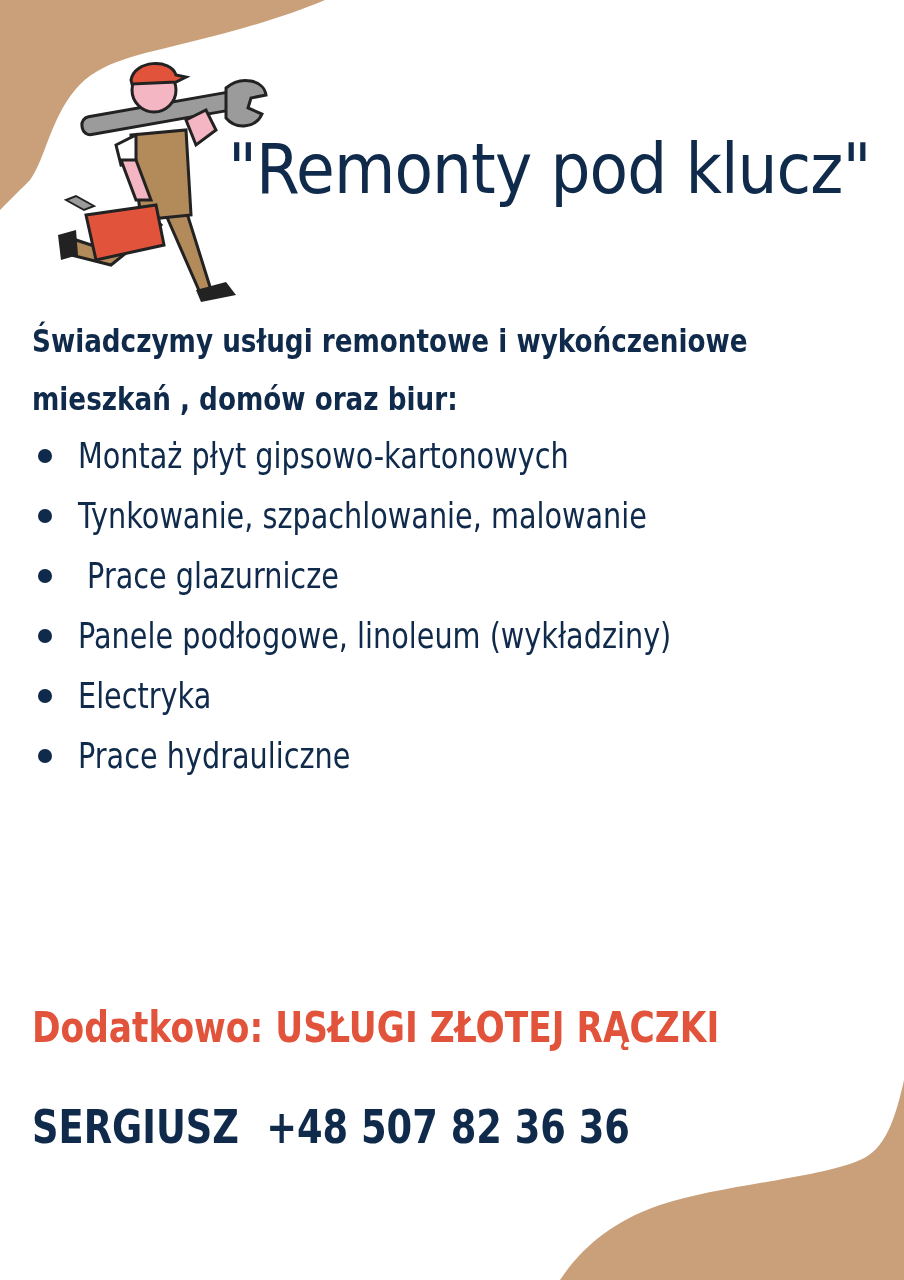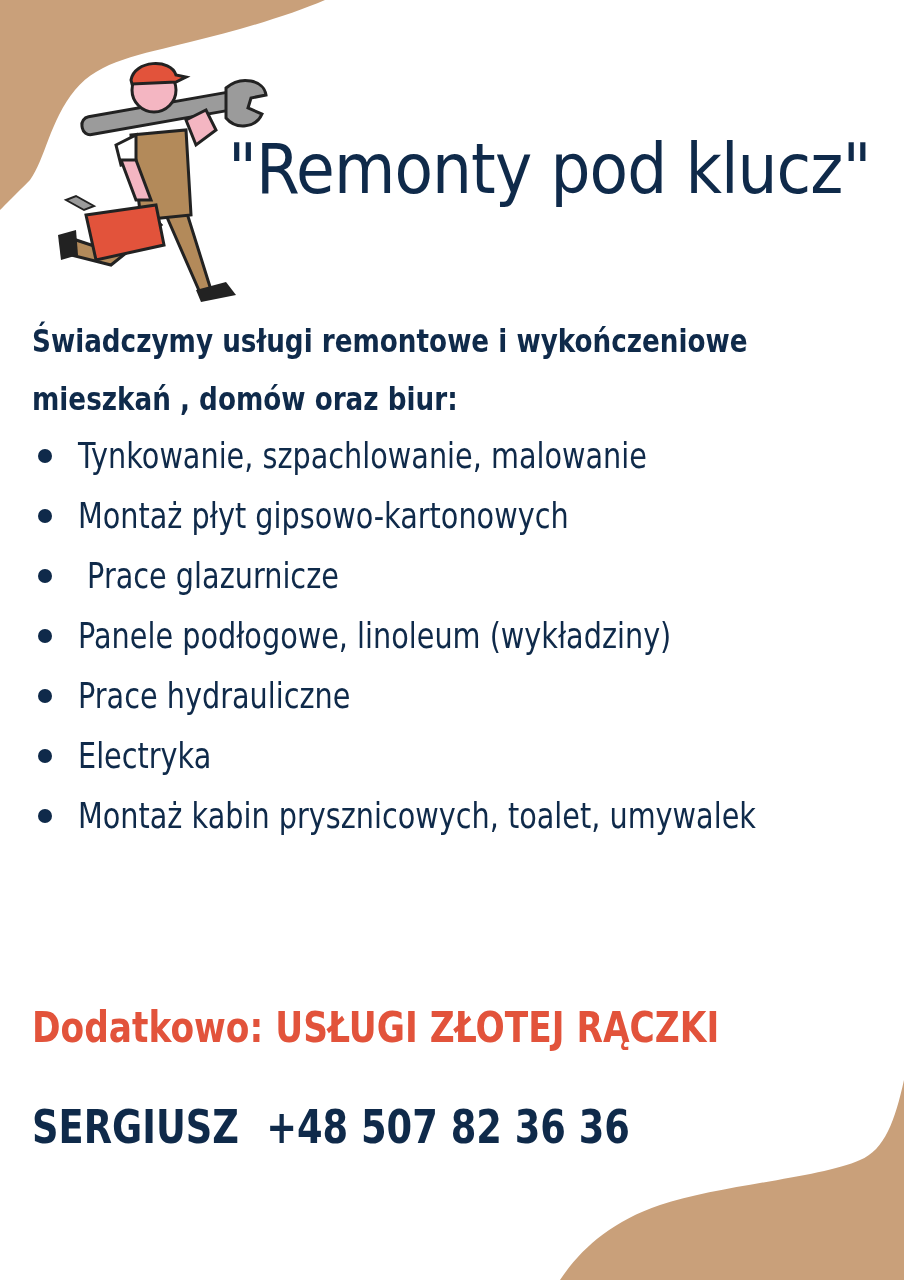--- a/index.html
+++ b/index.html
@@ -54,45 +54,41 @@
 <div class="title">"Remonty pod klucz"</div>
 
 <div class="intro">
   <div>Świadczymy usługi remontowe i wykończeniowe</div>
   <div>mieszkań , domów oraz biur:</div>
 </div>
 
 <ul class="services">
   <li class="svc">
       <span class="bullet"></span>
-      <span class="svc-label">Tynkowanie, szpachlowanie,  malowanie</span>
+      <span class="svc-label">Montaż płyt gipsowo-kartonowych</span>
     </li>
   <li class="svc">
       <span class="bullet"></span>
-      <span class="svc-label">Montaż płyt gipsowo-kartonowych</span>
+      <span class="svc-label">Tynkowanie, szpachlowanie,  malowanie</span>
     </li>
   <li class="svc">
       <span class="bullet"></span>
       <span class="svc-label" style="white-space:pre"> Prace glazurnicze</span>
     </li>
   <li class="svc">
       <span class="bullet"></span>
       <span class="svc-label">Panele podłogowe, linoleum (wykładziny)</span>
     </li>
   <li class="svc">
       <span class="bullet"></span>
-      <span class="svc-label">Prace hydrauliczne</span>
-    </li>
-  <li class="svc">
-      <span class="bullet"></span>
       <span class="svc-label">Electryka</span>
     </li>
   <li class="svc">
       <span class="bullet"></span>
-      <span class="svc-label">Montaż kabin prysznicowych, toalet, umywalek</span>
+      <span class="svc-label">Prace hydrauliczne</span>
     </li>
 </ul>
 
 <div class="extra">Dodatkowo: USŁUGI ZŁOTEJ RĄCZKI</div>
 
 <div class="contact">
   <span>SERGIUSZ</span><span class="phone">+48 507 82 36 36</span>
 </div>
 
 </body></html>

